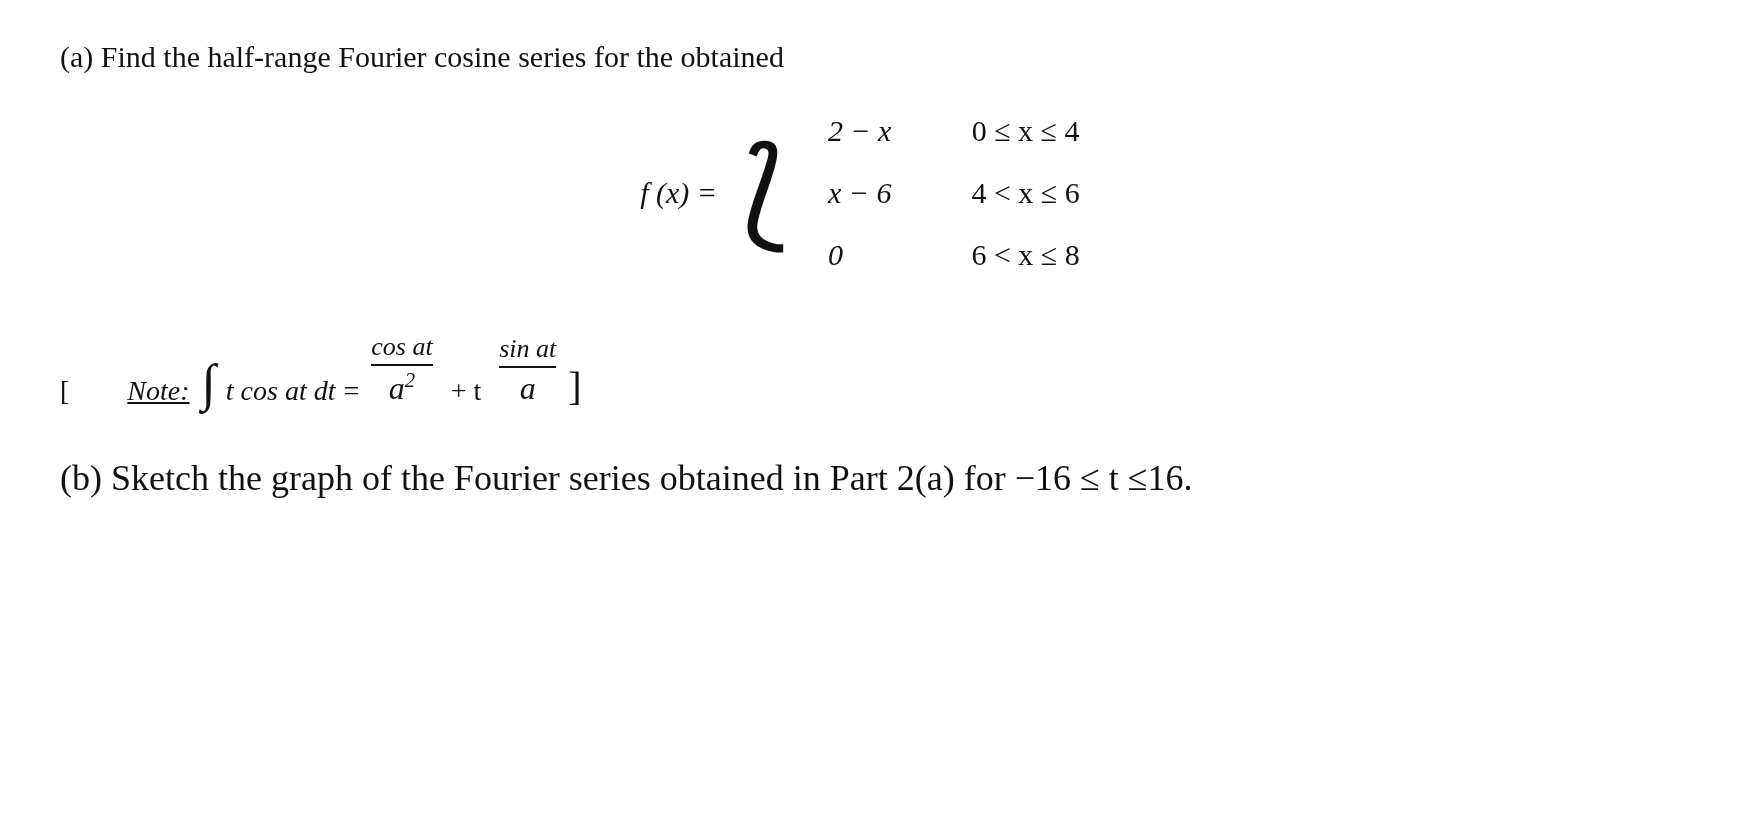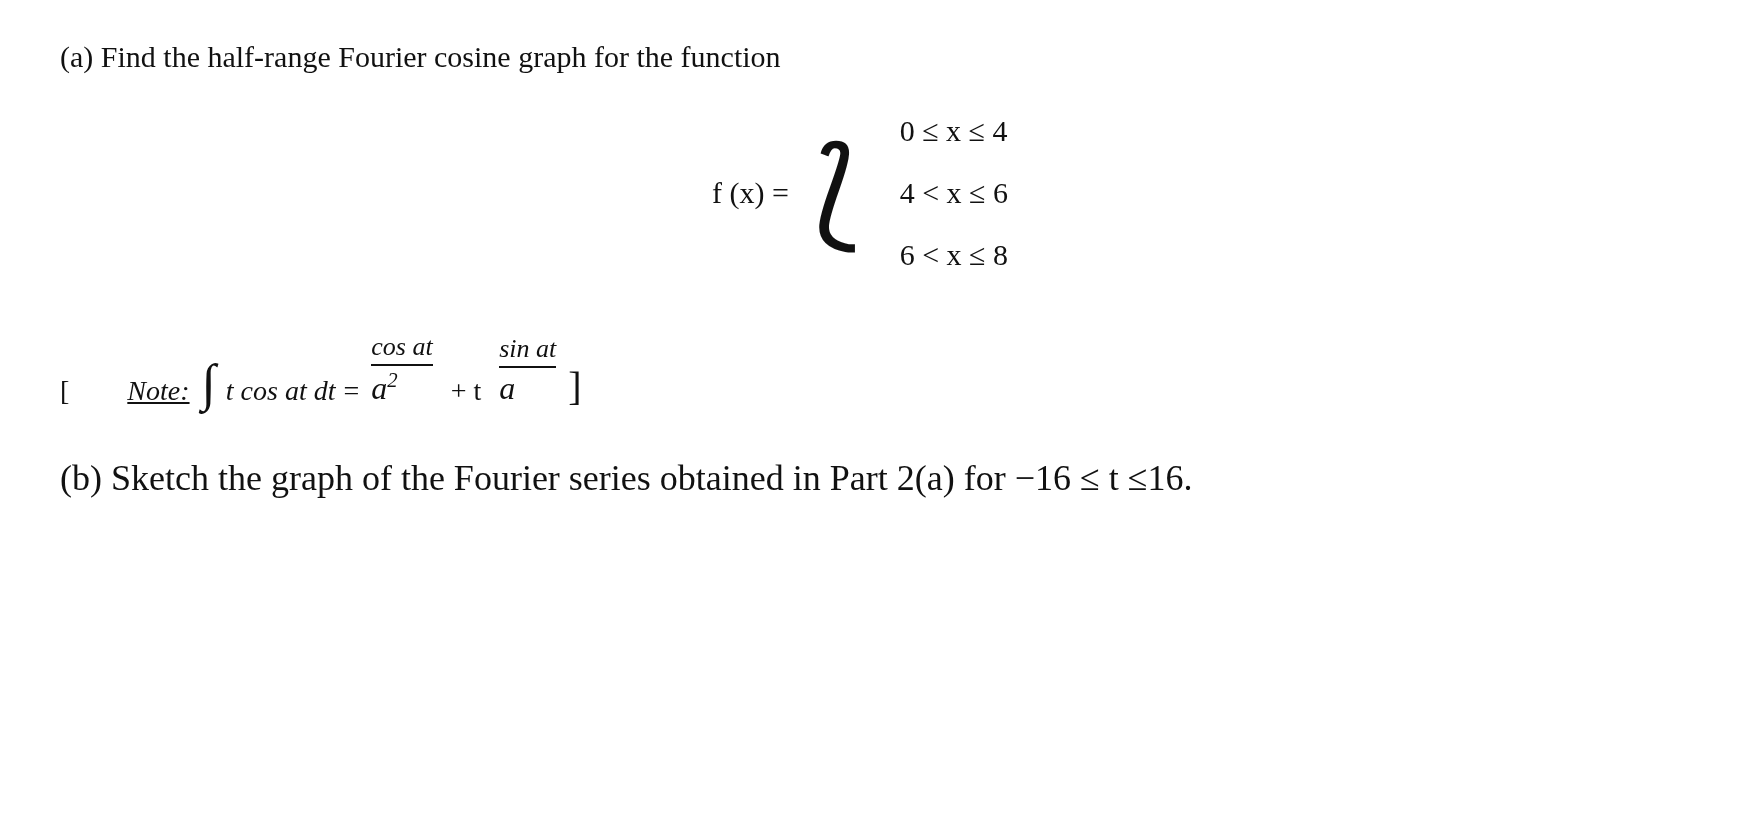--- a/index.html
+++ b/index.html
@@ -34,20 +34,21 @@
       margin-bottom: 60px;
     }
 
     .piecewise-container {
       display: flex;
       align-items: center;
       gap: 20px;
     }
 
     .fx-label {
+      font-style: italic;
       font-size: 30px;
       margin-right: 4px;
     }
 
     .big-brace {
       font-size: 120px;
       font-weight: 100;
       line-height: 1;
       margin-right: 20px;
       color: #111;
@@ -71,20 +72,21 @@
       gap: 28px;
     }
 
     .case-expr {
       font-size: 30px;
       font-style: italic;
     }
 
     .case-cond {
       font-size: 30px;
+      text-align: center;
     }
 
     .note-section {
       margin-bottom: 50px;
       font-size: 28px;
       display: flex;
       align-items: flex-end;
       gap: 12px;
     }
 
@@ -102,21 +104,21 @@
 
     .integral-sign {
       font-size: 52px;
       line-height: 0.9;
       margin-right: 2px;
     }
 
     .fraction {
       display: inline-flex;
       flex-direction: column;
-      align-items: flex-start;
+      align-items: center;
       vertical-align: middle;
       margin: 0 4px;
     }
 
     .fraction-numerator {
       border-bottom: 2px solid #111;
       padding-bottom: 2px;
       font-size: 26px;
     }
 
@@ -142,30 +144,35 @@
       font-size: 40px;
       line-height: 1;
       vertical-align: middle;
     }
   </style>
 </head>
 <body>
 
 <div class="page-content">
 
-  <div class="part-a-title">(a)  Find the half-range Fourier cosine graph for the function</div>
+  <div class="part-a-title">(a)  Find the half-range Fourier cosine series for the obtained</div>
 
   <div class="piecewise-section">
     <div class="piecewise-container">
 
       <span class="fx-label">f (x) =</span>
 
       <span class="big-brace">⟅</span>
 
       <div class="cases-table">
+        <div class="cases-expressions">
+          <span class="case-expr italic">2 − x</span>
+          <span class="case-expr italic">x − 6</span>
+          <span class="case-expr italic">0</span>
+        </div>
         <div class="cases-conditions">
           <span class="case-cond">0 ≤ x ≤ 4</span>
           <span class="case-cond">4 &lt; x ≤ 6</span>
           <span class="case-cond">6 &lt; x ≤ 8</span>
         </div>
       </div>
     </div>
   </div>
 
   <div class="note-section">

